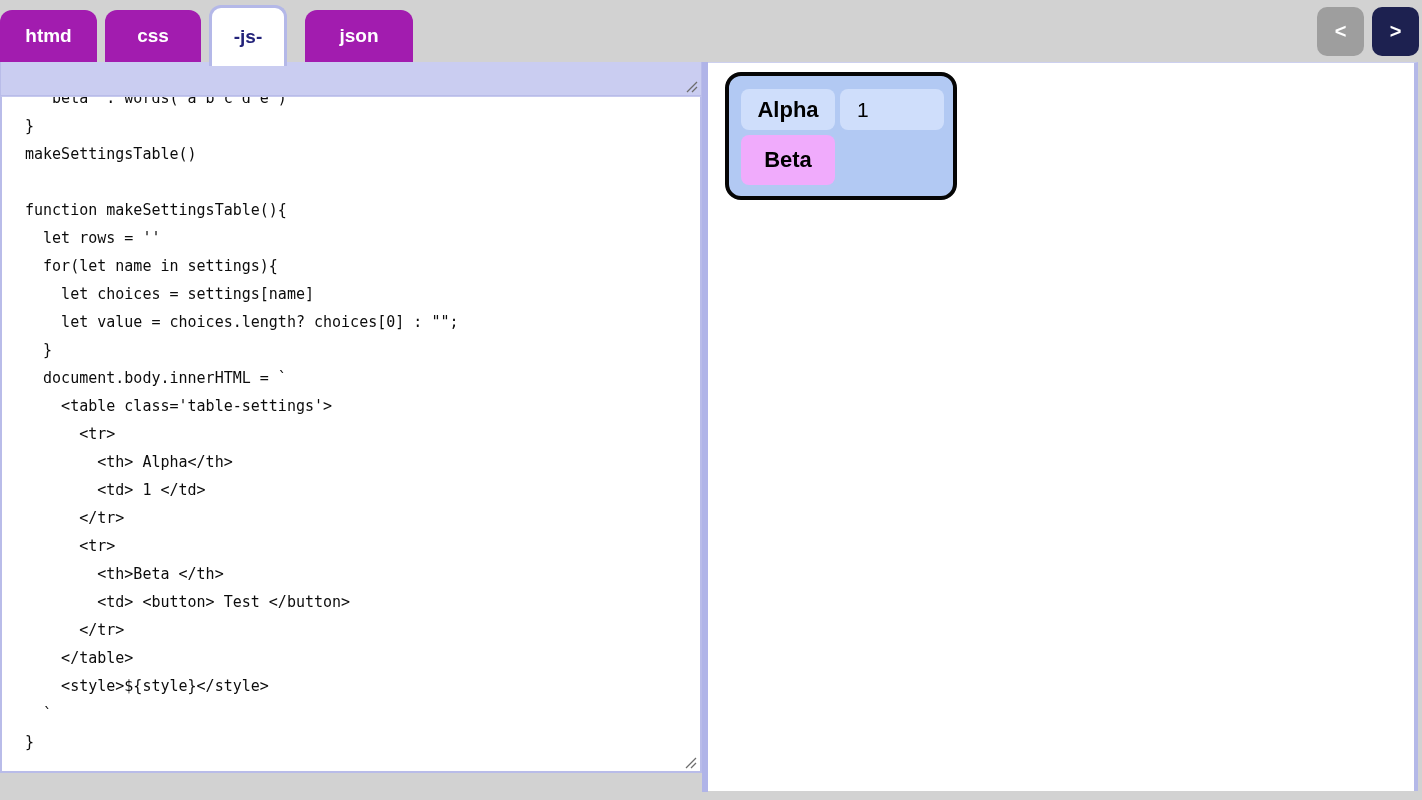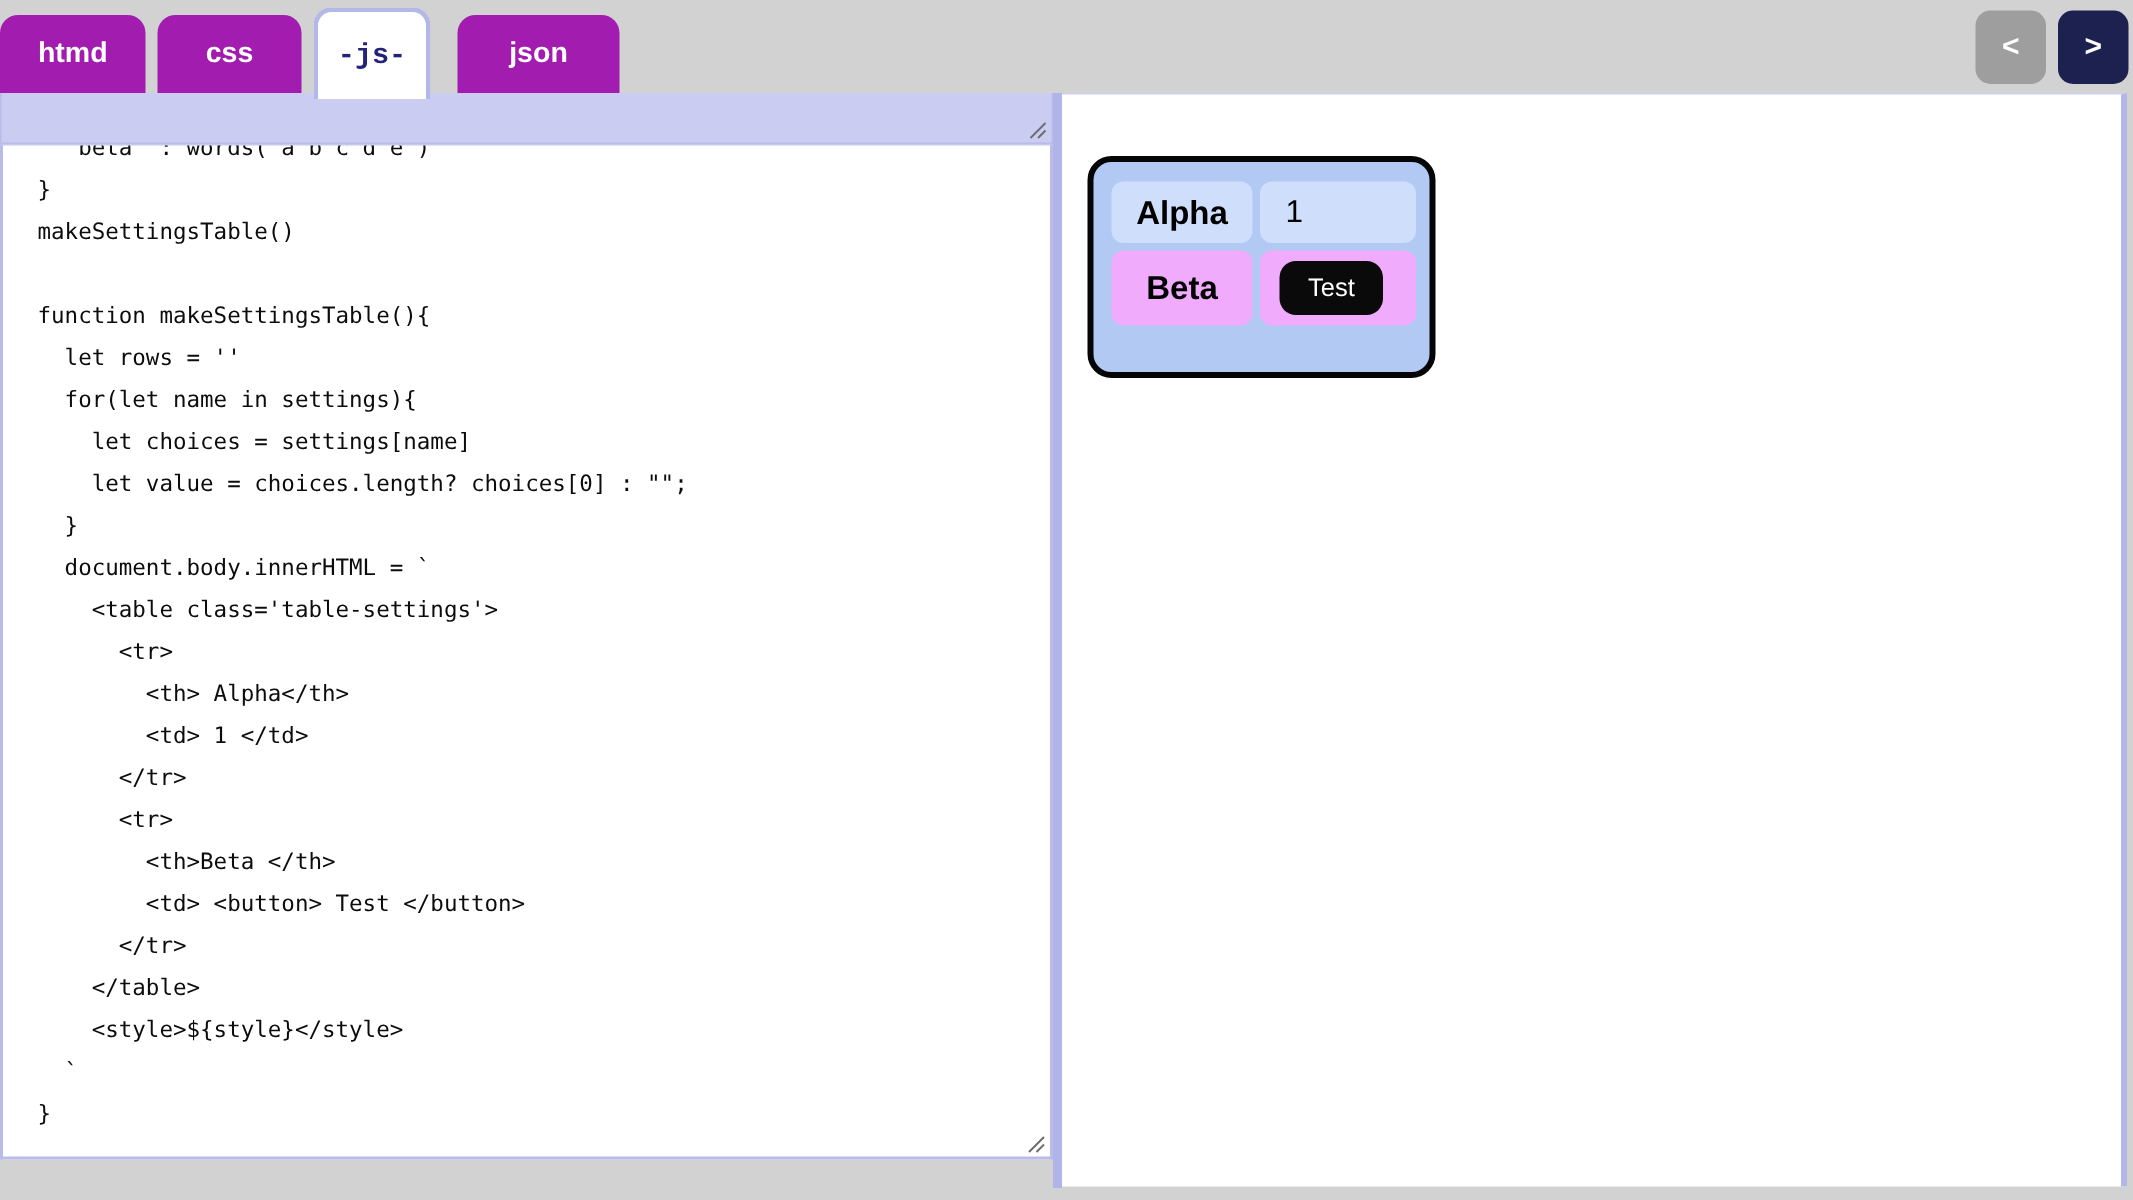--- a/index.html
+++ b/index.html
@@ -18,21 +18,21 @@
     display:flex; align-items:center; justify-content:center;
     cursor:pointer; border:none;
   }
   .tab.t0 { width:97px; }
   .tab.t1 { width:96px; }
   .tab.t2 { width:76px; }
   .tab.t3 { width:108px; margin-left:10px; }
   .tab.active {
     background:#ffffff; color:#23237a; height:61px; width:78px;
     border:3px solid #b4b8e8; border-bottom:none; margin-bottom:-4px;
-    position:relative; z-index:5;font-family:Liberation Mono, monospace;
+    position:relative; z-index:5;
   }
   .navgroup { position:absolute; right:3px; top:7px; display:flex; gap:8px; align-items:flex-start; }
   .navbtn {
     border:none; border-radius:10px; color:#fff; font-weight:bold; font-size:20px;
     display:flex; align-items:center; justify-content:center; cursor:pointer;
   }
   .navbtn.prev { width:47px; height:49px; background:#9e9e9e; }
   .navbtn.next { width:47px; height:49px; background:#1d2150; }
   .navbtn.page { width:101px; height:50px; background:#1d2150; border-radius:12px; font-size:20px; }
 
@@ -57,26 +57,25 @@
   }
   .resize-handle { position:absolute; right:3px; bottom:2px; width:12px; height:12px; cursor:nwse-resize; }
 
   
   .divider { position:absolute; left:702px; top:62px; width:6px; height:730px; background:#b0b4e8; }
   .preview-pane {
     position:absolute; left:708px; top:62px; width:710px; height:729px;
     background:#ffffff; border-right:4px solid #b4b8e8; border-top:1px solid #cdd0ef;
   }
   .settings-table {
-    position:absolute; left:17px; top:9px; width:232px; height:148px;
+    position:absolute; left:17px; top:9px; width:232px; height:128px;
     background:#b2c9f3; border:4px solid #050505; border-radius:16px;
     padding:13px 12px 10px 12px;
     display:grid; grid-template-columns:94px 104px; grid-template-rows:41px 50px;
     gap:5px;
-    margin-top:32px;
   }
   .cell { border-radius:8px; display:flex; align-items:center; }
   .cell.hdr { justify-content:center; font-weight:bold; font-size:22px; color:#000; }
   .cell.val { justify-content:flex-start; padding-left:17px; font-size:21px; color:#000; }
   .row1 { background:#cfdefb; }
   .row2 { background:#f0abfc; }
   .test-btn {
     background:#0a0a0a; color:#fff; border:none; border-radius:11px;
     font-size:17px; font-family:"Liberation Sans",sans-serif;
     padding:8px 19px; margin-left:-4px; cursor:pointer;
@@ -137,17 +136,14 @@
 
 </div>
 
 <div class="divider"></div>
 
 <div class="preview-pane">
   <div class="settings-table">
     <div class="cell hdr row1">Alpha</div>
     <div class="cell val row1">1</div>
     <div class="cell hdr row2">Beta</div>
-    <div class="cell val row2">
-      <button class="test-btn">Test</button>
-    </div>
   </div>
 </div>
 
 </body></html>

